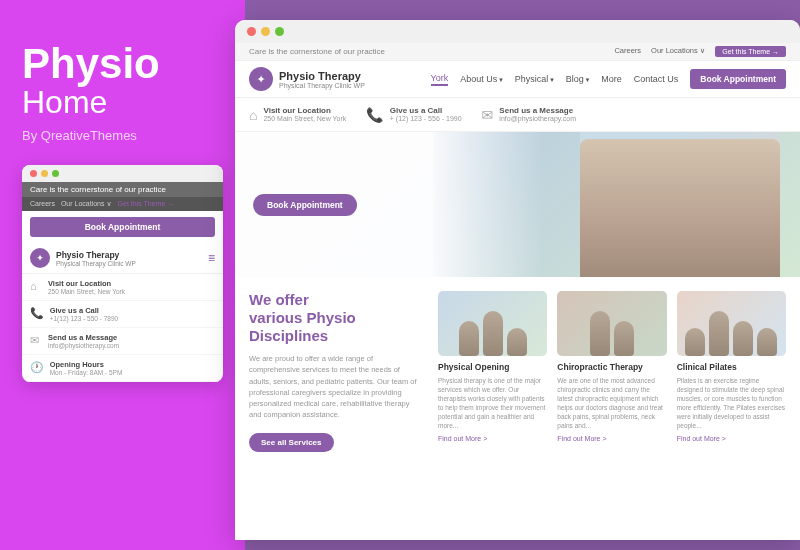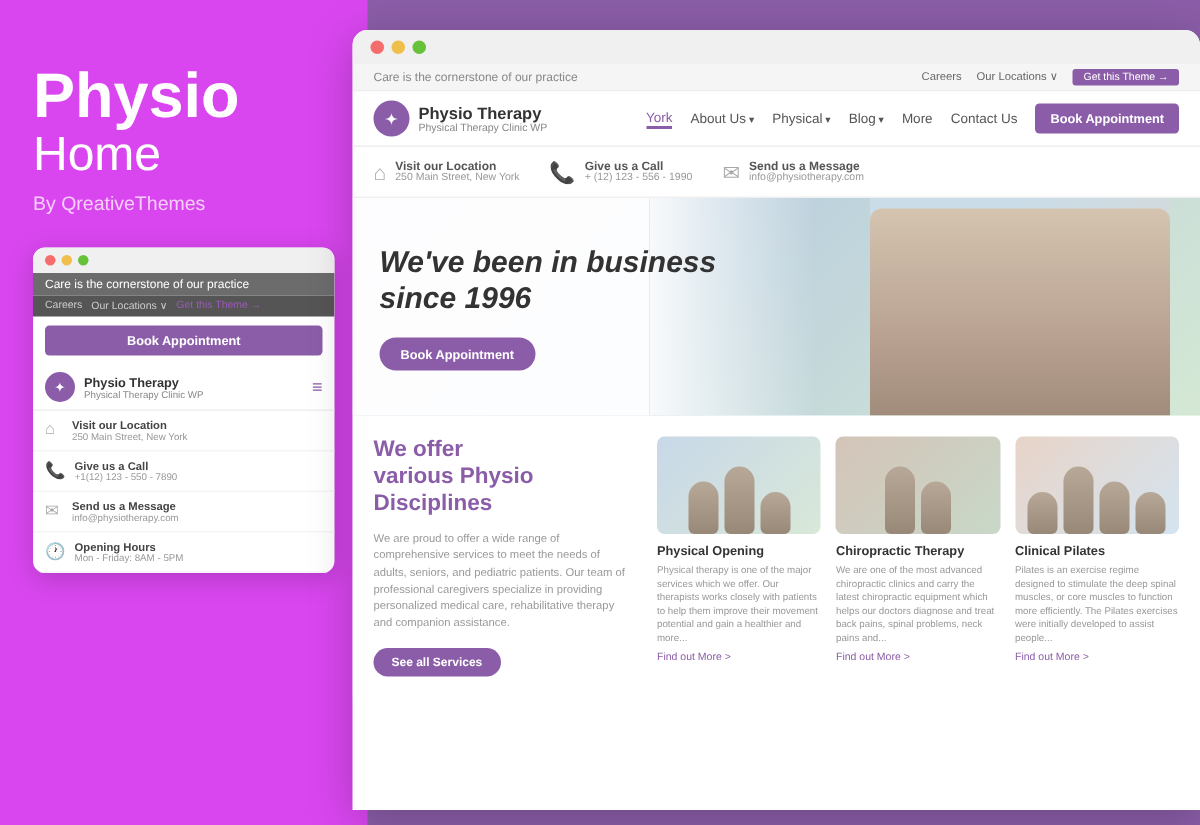--- a/index.html
+++ b/index.html
@@ -481,24 +481,20 @@
       </div>
     </div>
 
     <div class="site-hero">
       <div class="hero-image-bg">
         <div class="hero-person">
           <div class="hero-person-silhouette"></div>
         </div>
       </div>
       <div class="hero-content">
-        <div class="hero-title">
-          <em>We've been in business</em><br>
-          <em>since 1996</em>
-        </div>
         <div class="hero-cta">Book Appointment</div>
       </div>
     </div>
 
     <div class="site-content">
       <div class="content-left">
         <div class="content-title">
           <span>We offer</span><br>
           <span style="color:#8B5DA8;">various Physio</span><br>
           <span>Disciplines</span>

